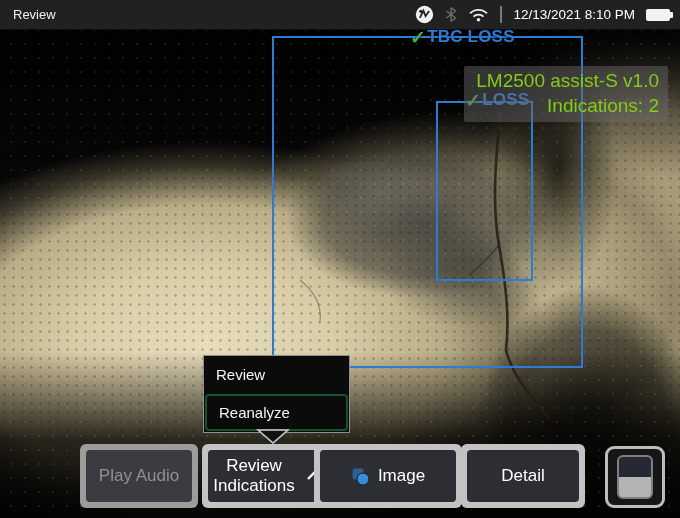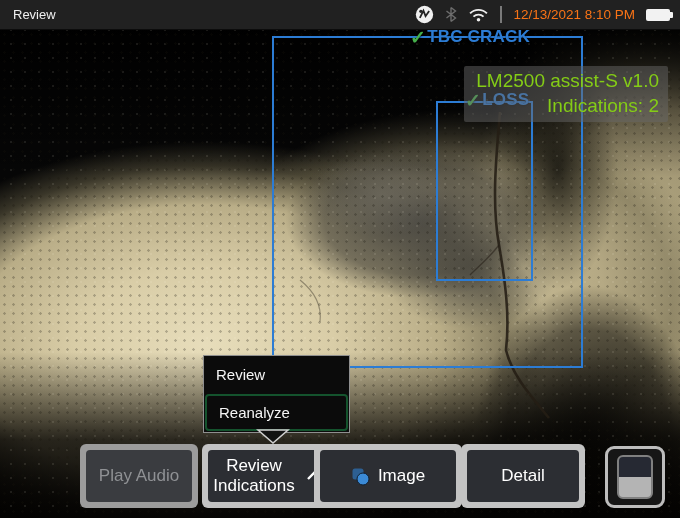--- a/index.html
+++ b/index.html
@@ -10,21 +10,21 @@
   }
   
   .status-bar{
     position:absolute;top:0;left:0;width:680px;height:30px;background:#212121;
     display:flex;align-items:center;justify-content:space-between;z-index:40;
     border-bottom:1px solid #0c0c0c;box-sizing:border-box;
   }
   .sb-title{color:#f0f0f0;font-size:13px;padding-left:13px;}
   .sb-right{display:flex;align-items:center;gap:11px;padding-right:10px;}
   .sb-sep{width:2px;height:17px;background:#7a7a7a;}
-  .sb-time{color:#f97316;font-size:13.5px;white-space:nowrap;}
+  .sb-time{color:#ffffff;font-size:13.5px;white-space:nowrap;}
   .batt{position:relative;width:24px;height:12px;background:#f2f2f2;border-radius:2px;}
   .batt:after{content:"";position:absolute;right:-3px;top:3px;width:3px;height:6px;background:#f2f2f2;border-radius:0 1px 1px 0;}
   
   .photo{
     position:absolute;top:30px;left:0;width:680px;height:488px;background-color:#060606;
     background-image:
       linear-gradient(to bottom, rgba(0,0,0,0.95) 0%, rgba(0,0,0,0.55) 13%, rgba(0,0,0,0) 30%),
       linear-gradient(to bottom, rgba(0,0,0,0) 66%, rgba(6,5,3,0.82) 84%, rgba(3,2,1,0.96) 100%),
       radial-gradient(ellipse 150px 210px at 588px 415px, rgba(0,0,0,0.85) 0%, rgba(0,0,0,0.5) 55%, rgba(0,0,0,0) 76%),
       radial-gradient(ellipse 85px 170px at 558px 140px, rgba(4,4,2,0.75) 0%, rgba(0,0,0,0) 70%),
@@ -138,21 +138,21 @@
       <span class="sb-time">12/13/2021 8:10 PM</span>
       <span class="batt"></span>
     </div>
   </div>
 
   <div class="bbox bbox-large"></div>
   <div class="bbox bbox-small"></div>
 
   <div class="det-label lbl-tbc">
     <span class="check">✓</span>
-    <span>TBC CRACK</span>
+    <span>TBC LOSS</span>
   </div>
   <div class="det-label lbl-crack">
     <span class="check">✓</span>
     <span>LOSS</span>
   </div>
 
   <div class="info-panel">
     <div>LM2500 assist-S v1.0</div>
     <div>Indications: 2</div>
   </div>

